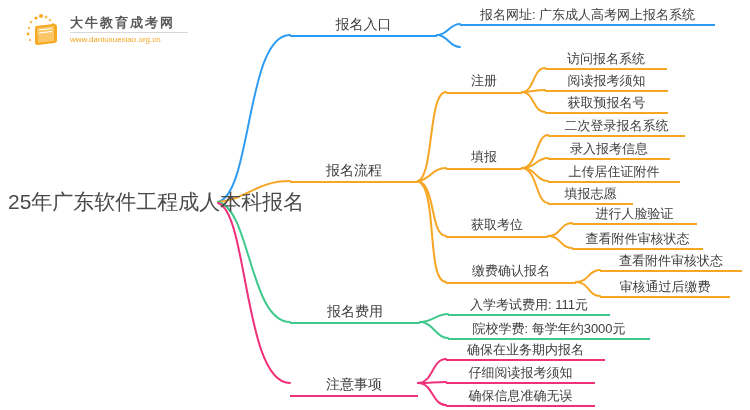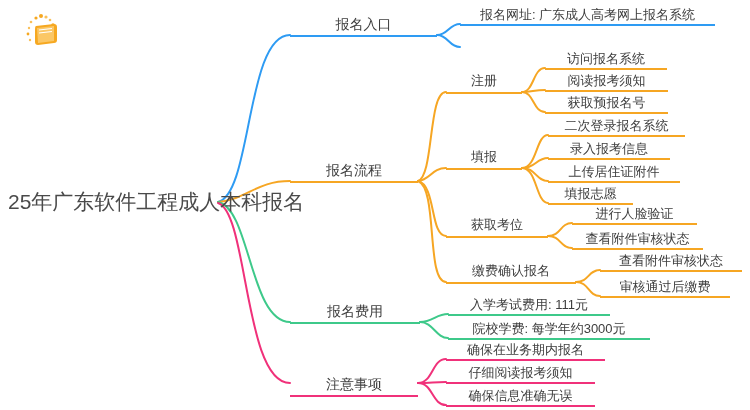--- a/index.html
+++ b/index.html
@@ -74,20 +74,25 @@
       <circle cx="24" cy="8" r="1.3" fill="#f9c05a"></circle>
       <circle cx="5" cy="10" r="1.3" fill="#f9c05a"></circle>
       <circle cx="3" cy="16" r="1.2" fill="#f9c05a"></circle>
       <circle cx="2" cy="22" r="1.4" fill="#f6a821"></circle>
       <circle cx="4" cy="28" r="1.2" fill="#f9c05a"></circle>
       <circle cx="27" cy="13" r="1.8" fill="#f6a821"></circle>
       <path d="M10,14 L28,12 Q31,12 31,15 L31,28 Q31,31 28,31 L12,33 Q9,33 9,30 L9,17 Q9,14 10,14 Z" fill="#f6a821"></path>
       <path d="M11,16 L28,14 L28,29 L12,31 Z" fill="#fbc766"></path>
       <path d="M13,18 L26,16.5 M13,21 L26,19.5" stroke="#ffffff" stroke-width="1.2" fill="none"></path>
     </svg>
+    <div class="logo-text">
+      <div class="logo-title">大牛教育成考网</div>
+      <div class="logo-divider"></div>
+      <div class="logo-url">www.daniuxuexiao.org.cn</div>
+    </div>
   </div>
 
   <div class="root">25年广东软件工程成人本科报名</div>
 
   <div class="node l1 h22 b-blue" style="left:290px;top:13px;width:147px">报名入口</div>
   <div class="node l1 h22 b-orange" style="left:290px;top:159px;width:128px">报名流程</div>
   <div class="node l1 h22 b-green" style="left:290px;top:300px;width:130px">报名费用</div>
   <div class="node l1 h22 b-pink" style="left:290px;top:373px;width:128px">注意事项</div>
 
   <div class="node b-blue" style="left:460px;top:5px;width:255px">报名网址: 广东成人高考网上报名系统</div>

